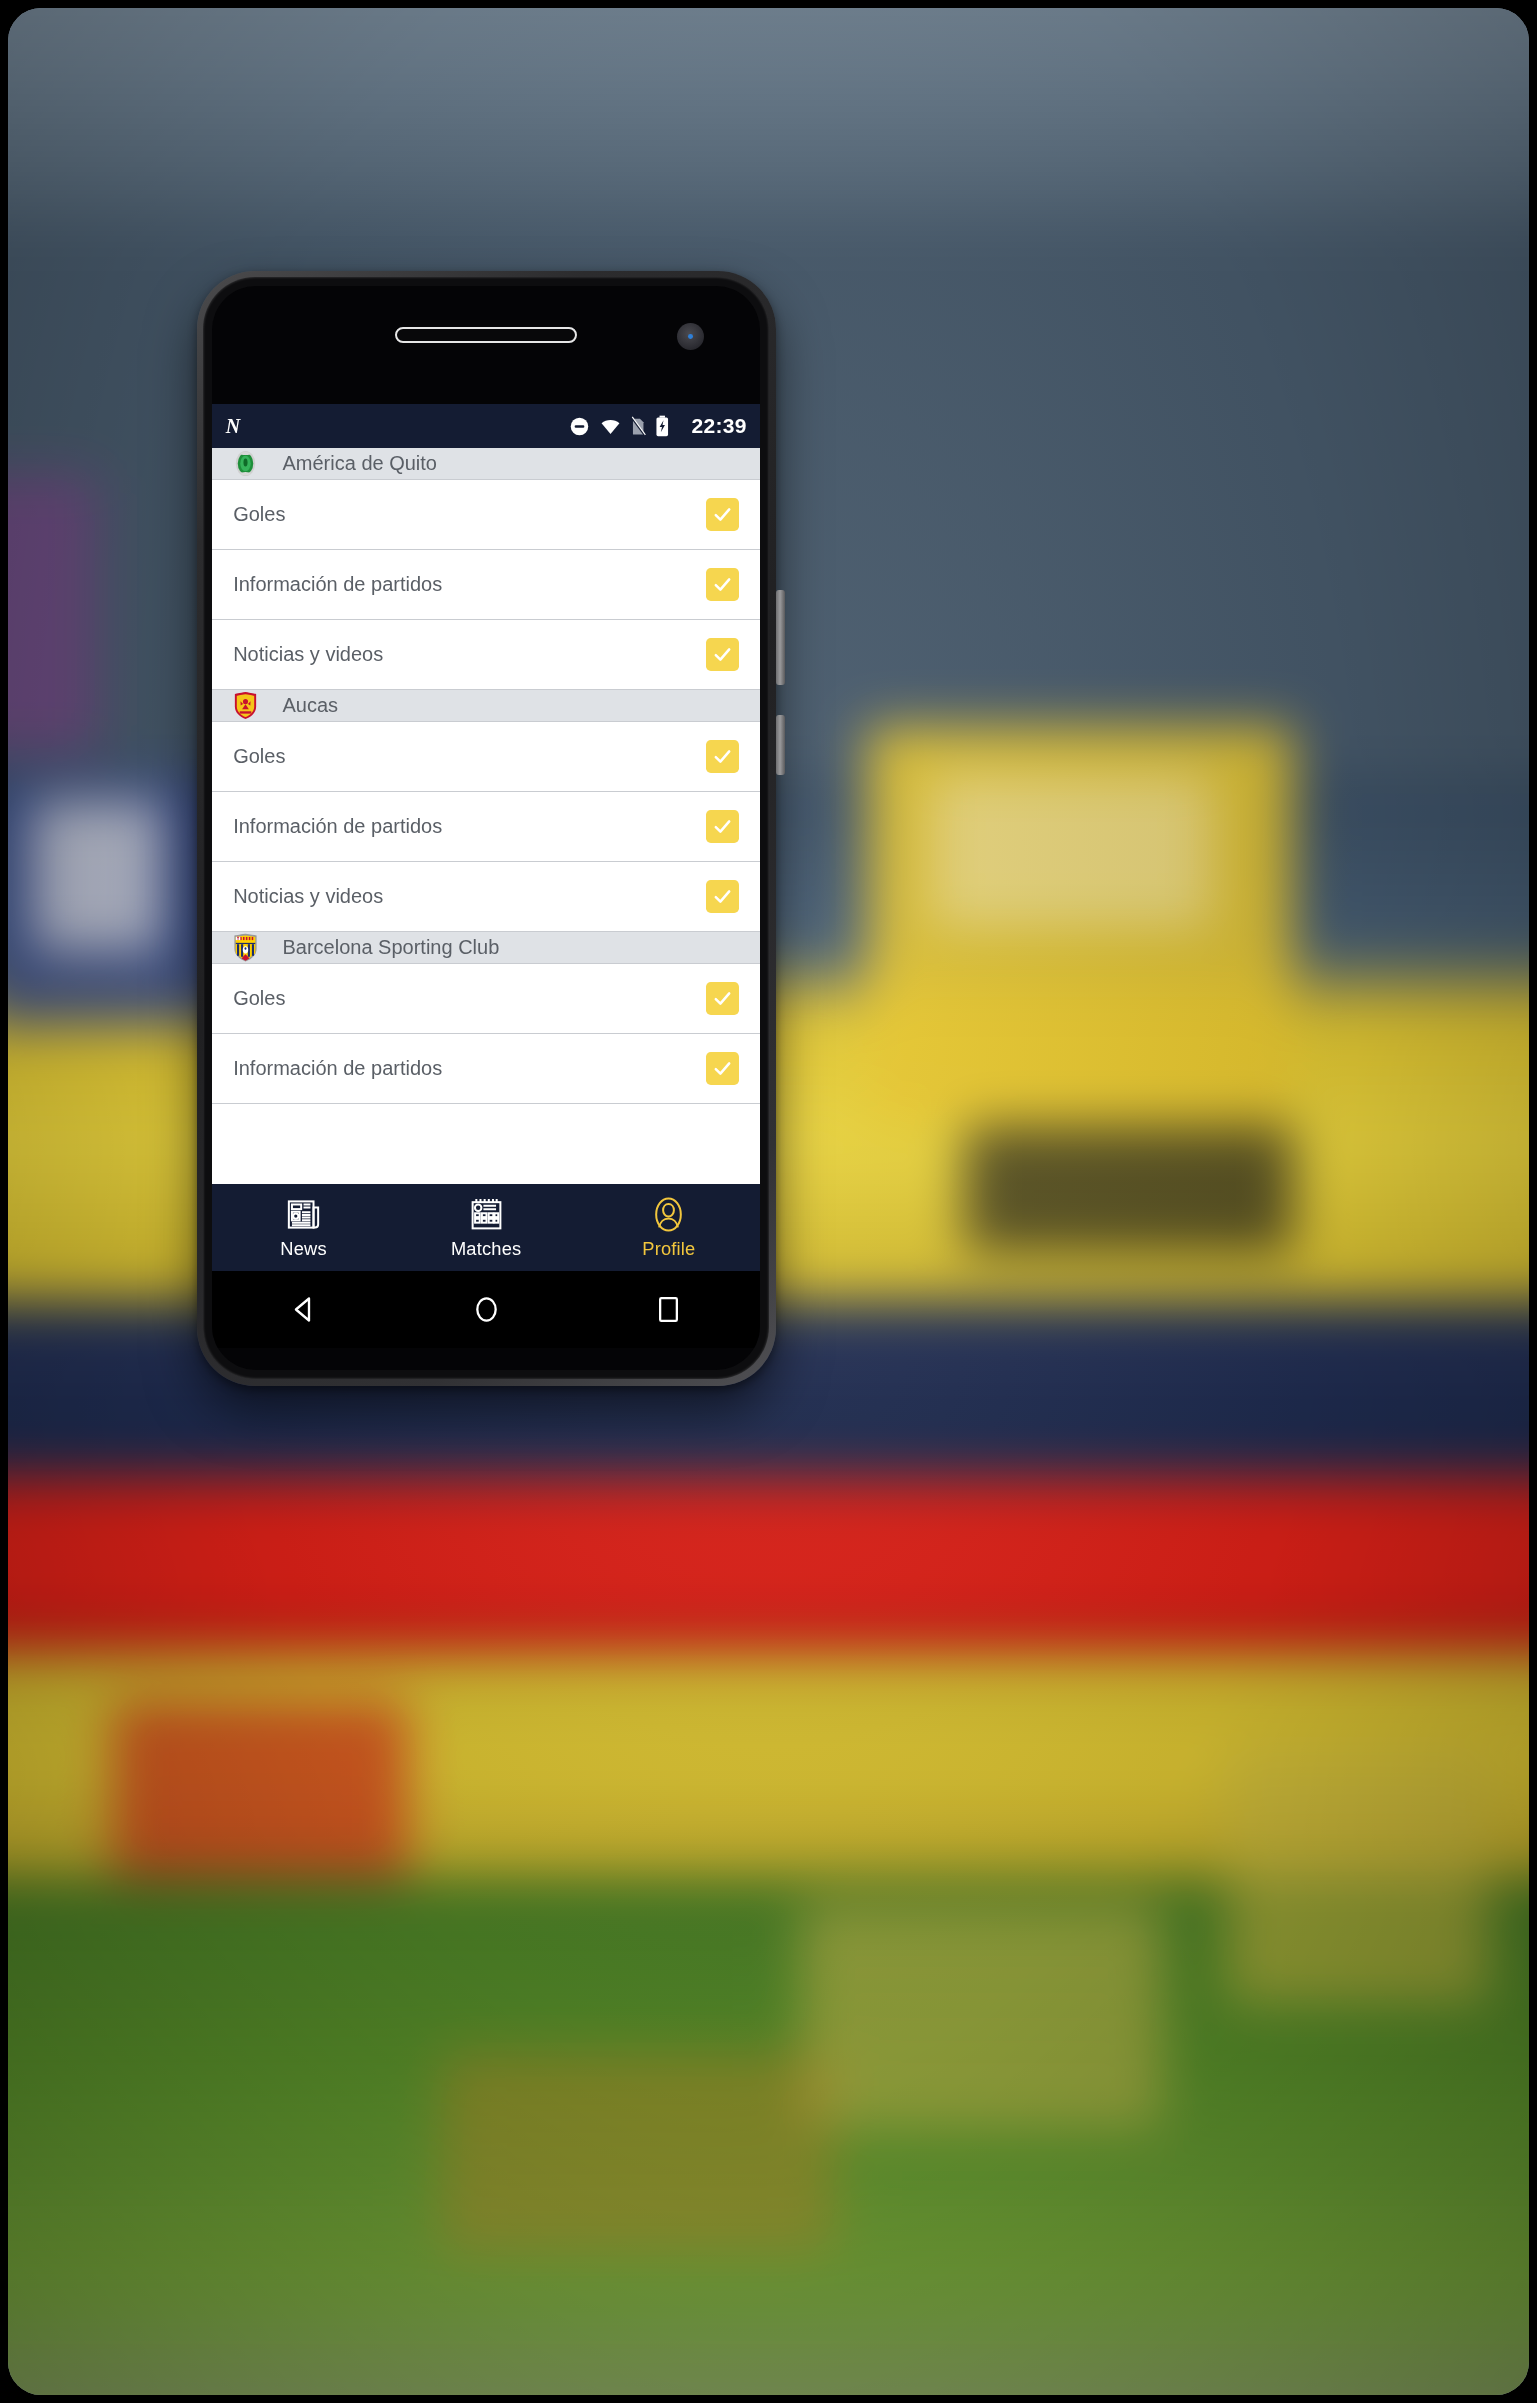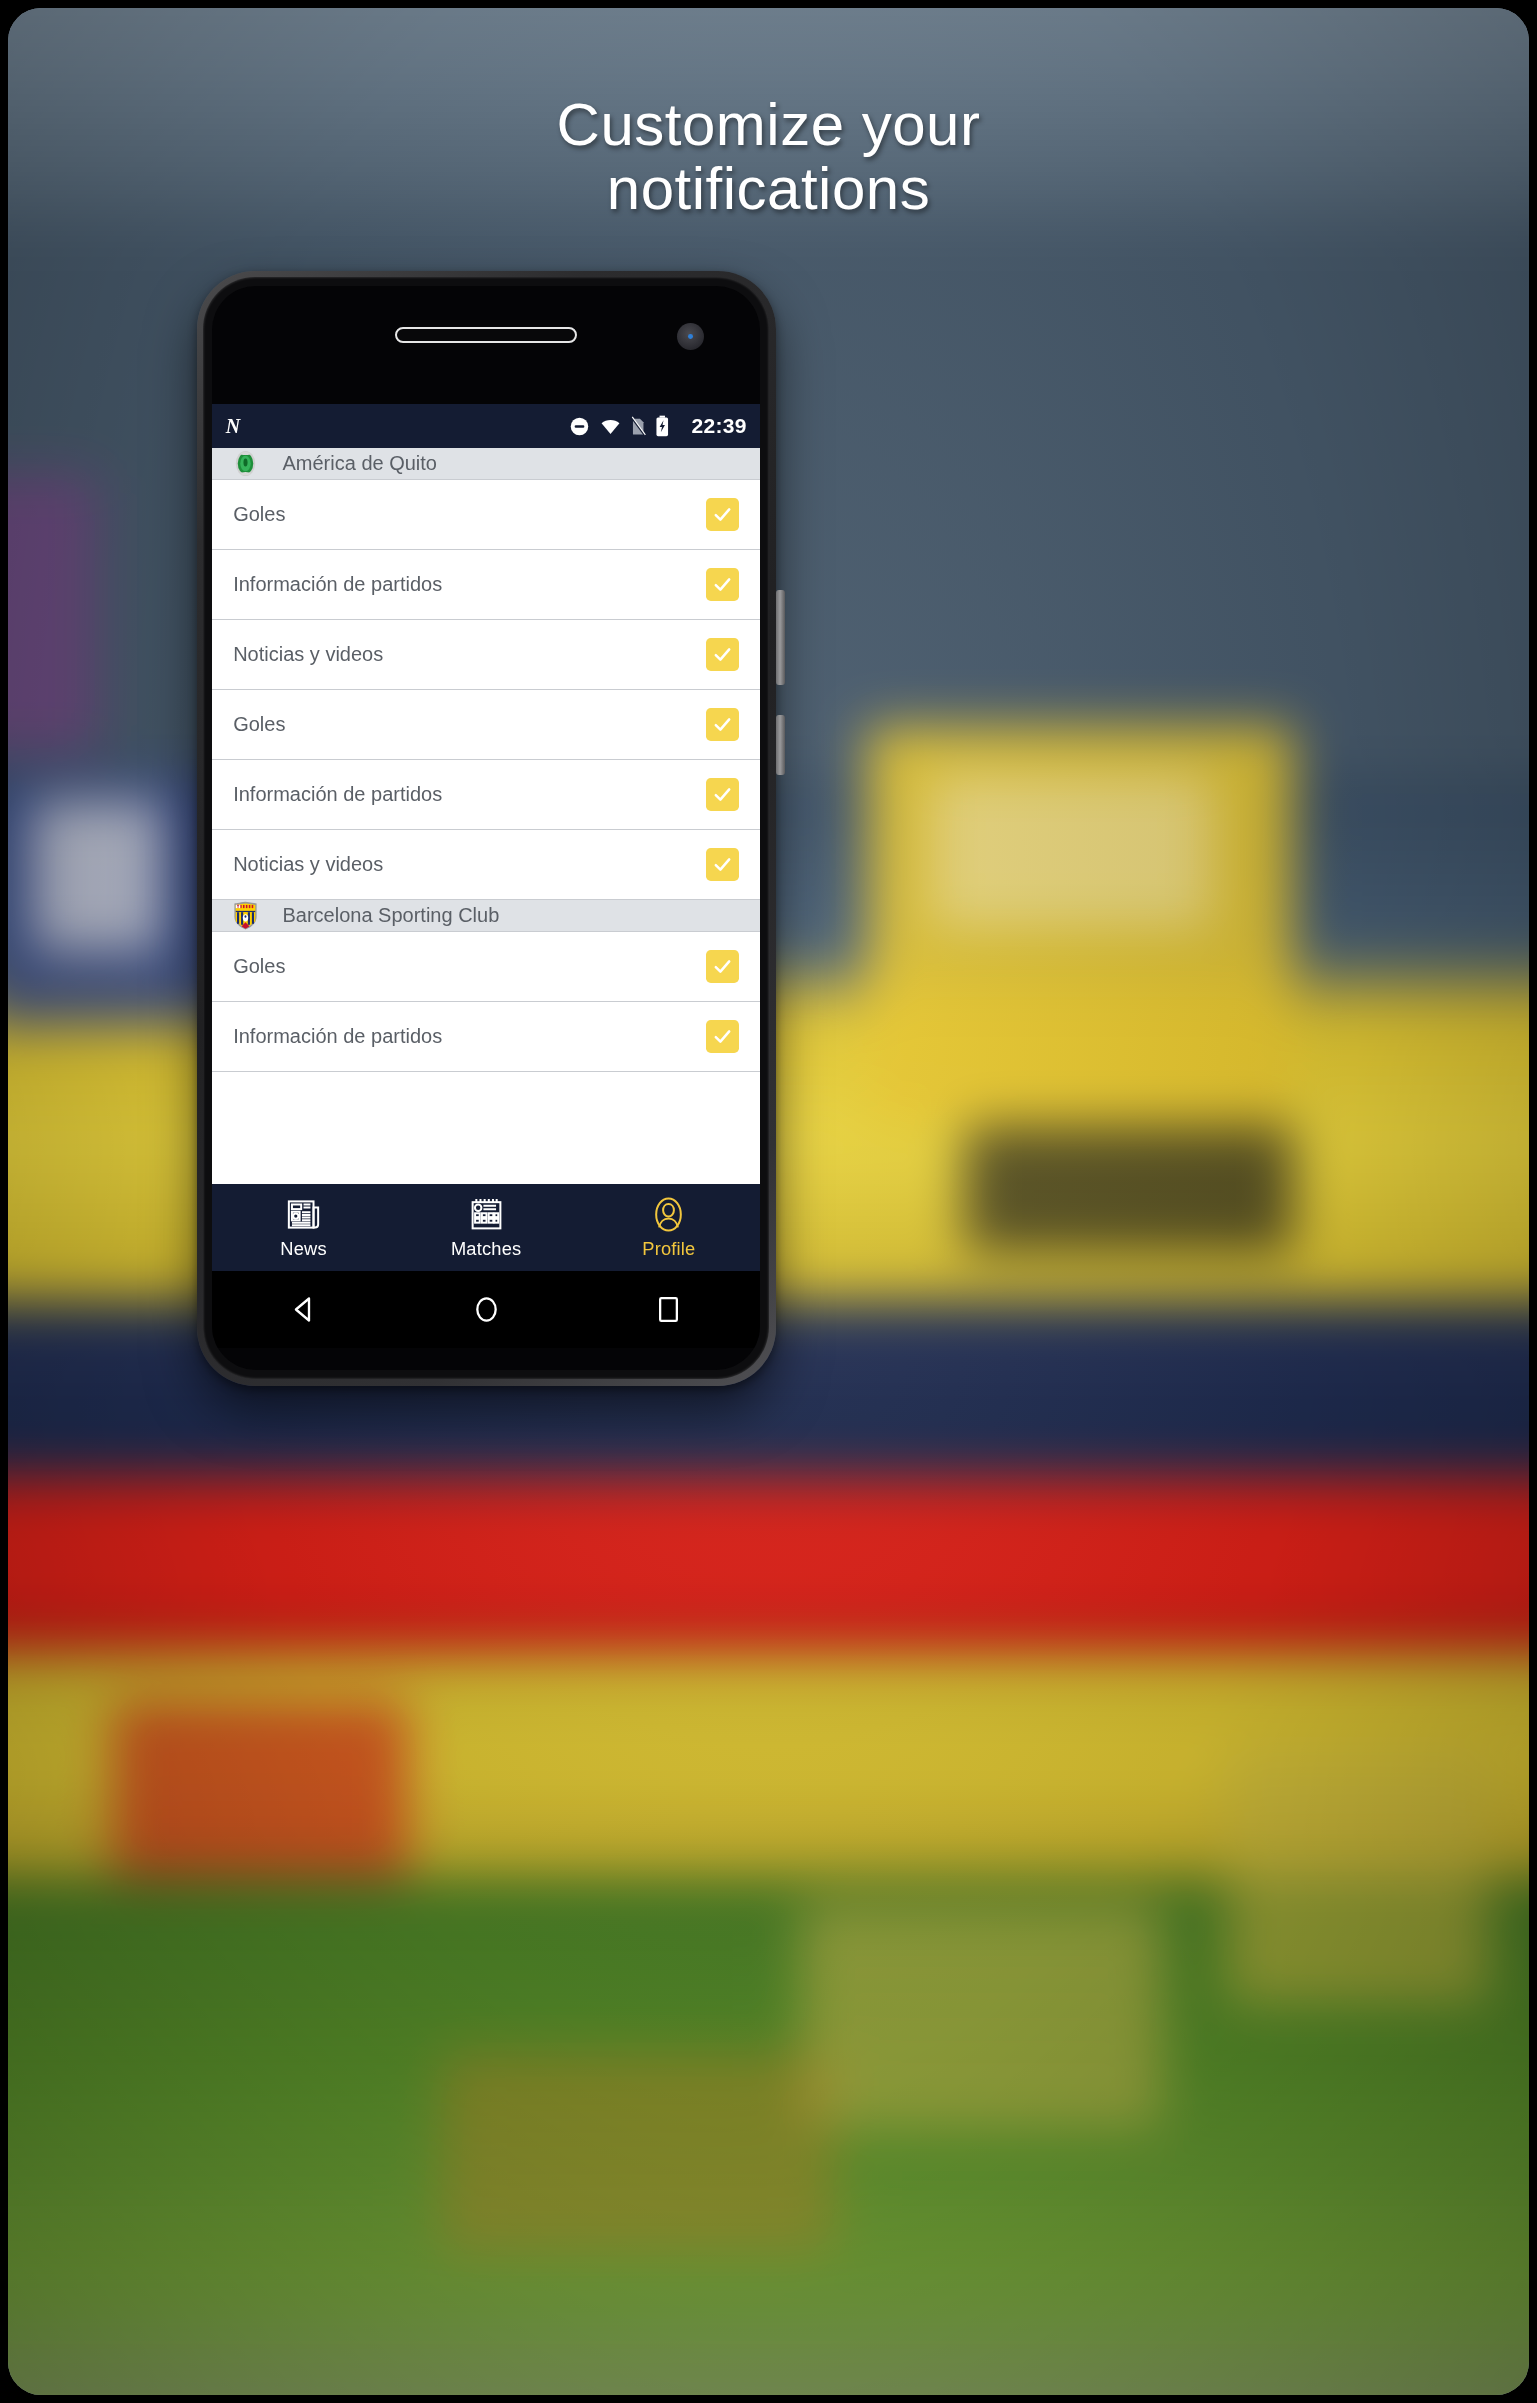--- a/index.html
+++ b/index.html
@@ -274,24 +274,20 @@
       <div class="blob b3"></div>
       <div class="blob b4"></div>
       <div class="blob b5"></div>
       <div class="blob b6"></div>
       <div class="blob b7"></div>
       <div class="blob b8"></div>
       <div class="blob b9"></div>
     </div>
     <div id="bg-vignette"></div>
 
-    <div id="headline">
-      <span class="l">Customize your</span>
-      <span class="l">notifications</span>
-    </div>
 
     <div id="phone">
       <div class="side-btn" id="btn-power"></div>
       <div class="side-btn" id="btn-volume"></div>
 
       <div id="phone-inner">
         <div id="phone-face">
 
           <div class="grille" id="grille-top"></div>
           <div id="front-camera">
@@ -356,20 +352,32 @@
                     </svg>
                   </span>
                 </div>
                 <div class="row">
                   <span class="row-label">Noticias y videos</span>
                   <span class="checkbox">
                     <svg width="23" height="23" viewBox="0 0 24 24" fill="none" stroke="#ffffff" stroke-width="2.6" stroke-linecap="round" stroke-linejoin="round">
                       <path d="M5 12.6 9.8 17.4 19 6.6"></path>
                     </svg>
                   </span>
+                </div>
+                <div class="section-header">
+                  <svg class="crest" viewBox="0 0 30 30">
+      <path d="M15 1 C21 2 26 3 26 3 L26 16 C26 23 20 27 15 29 C10 27 4 23 4 16 L4 3 C4 3 9 2 15 1Z" fill="#c8102e"></path>
+      <path d="M15 3.3 C20 4.1 24 4.9 24 4.9 L24 16 C24 21.8 19.3 25.2 15 27 C10.7 25.2 6 21.8 6 16 L6 4.9 C6 4.9 10 4.1 15 3.3Z" fill="#f5c518"></path>
+      <circle cx="15" cy="11" r="2.6" fill="#c8102e"></circle>
+      <path d="M15 13.6 L11.5 19 L18.5 19Z" fill="#c8102e"></path>
+      <path d="M9.8 10.5 L12.5 13.5 L10 15Z" fill="#c8102e"></path>
+      <path d="M20.2 10.5 L17.5 13.5 L20 15Z" fill="#c8102e"></path>
+      <rect x="9" y="21" width="12" height="2.4" fill="#c8102e"></rect>
+    </svg>
+                  <span class="section-title">Aucas</span>
                 </div>
                 <div class="row">
                   <span class="row-label">Goles</span>
                   <span class="checkbox">
                     <svg width="23" height="23" viewBox="0 0 24 24" fill="none" stroke="#ffffff" stroke-width="2.6" stroke-linecap="round" stroke-linejoin="round">
                       <path d="M5 12.6 9.8 17.4 19 6.6"></path>
                     </svg>
                   </span>
                 </div>
                 <div class="row">

